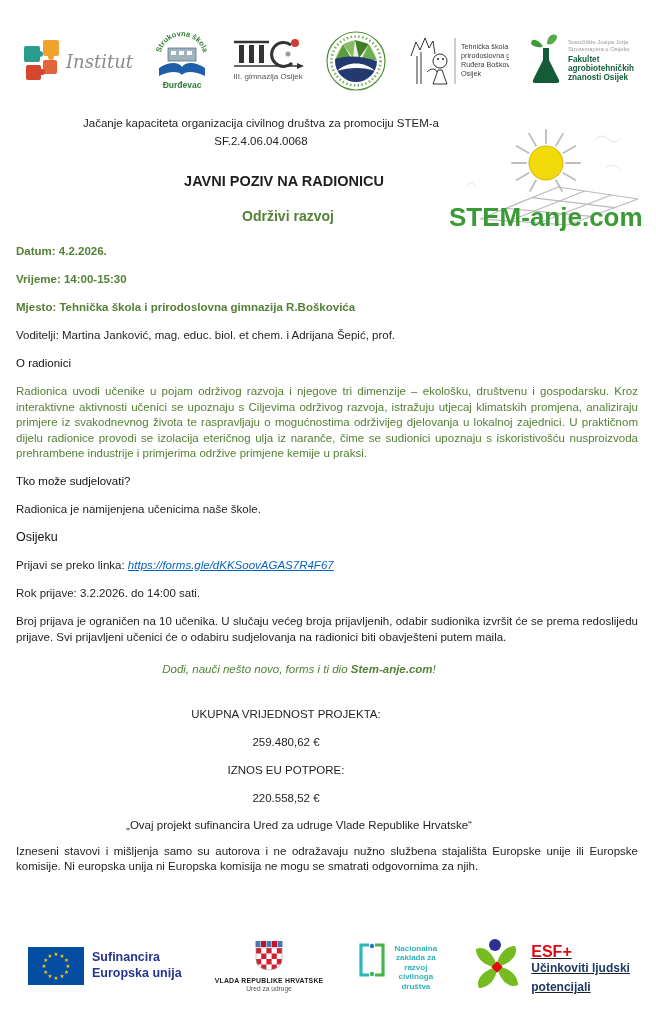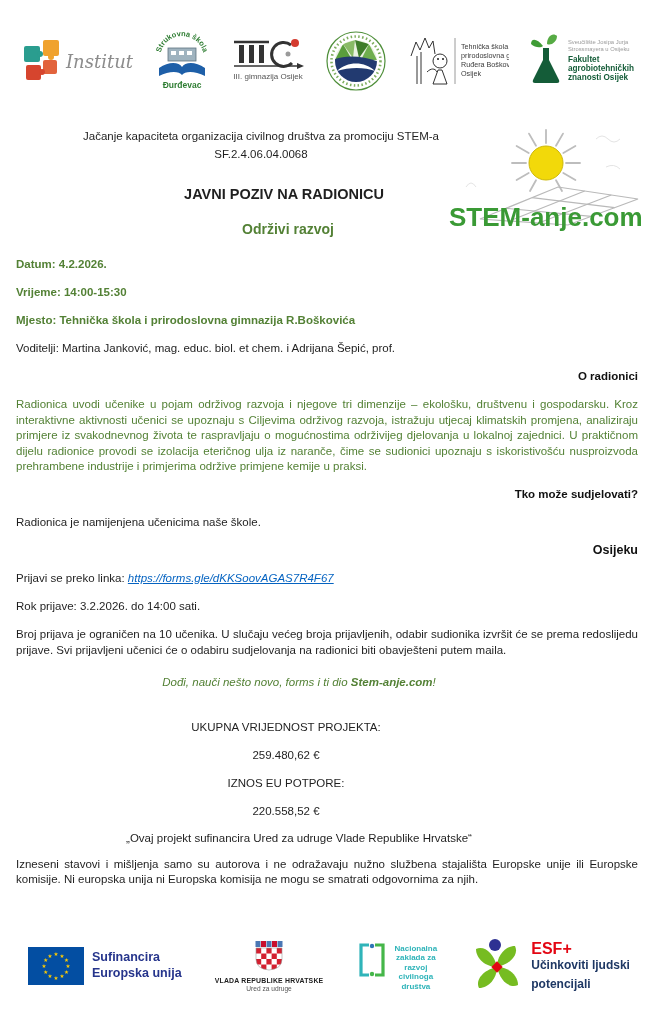--- a/index.html
+++ b/index.html
@@ -26,21 +26,21 @@
   .hdr-line { text-align:center; font-size:11.5px; line-height:16px; padding-right:132px; margin:2px 0; }
   .call-title { text-align:center; font-weight:bold; font-size:14.5px; padding-right:86px; margin-top:24px; }
   .workshop-title { text-align:center; font-weight:bold; font-size:14px; color:#538135; padding-right:78px; margin-top:19px; }
 
   .stem-logo { position:absolute; top:127px; right:8px; width:202px; height:104px; }
 
   
   .doc { margin-top:20px; padding:0 2px; }
   .doc p { font-size:11.5px; line-height:15.5px; margin:0 0 12.5px 0; }
   .green-bold { color:#538135; font-weight:bold; }
-  .heading { font-weight:bold; color:#111;text-align:right; }
+  .heading { font-weight:normal; color:#111; }
   .green-just { color:#538135; text-align:justify; }
   .just { text-align:justify; }
   a.form-link { color:#0563C1; text-decoration:underline;font-style:italic; }
   .motto { text-align:center; color:#538135; font-style:italic; padding-right:56px; margin-top:17px !important; }
   .motto b { font-weight:bold; }
 
   .money { text-align:center; margin-top:28px; }
   .money p { font-size:11.5px; line-height:16px; margin:12px 0 11px 0; padding-right:82px; }
   .money p.note { padding-right:56px; margin-top:3px; }
 
@@ -49,21 +49,21 @@
   
   .footer { position:absolute; left:0; right:0; bottom:20px; height:76px;
             display:flex; align-items:center; justify-content:space-between; padding:0 26px 0 28px; }
   .eu-block { display:flex; align-items:center; gap:8px; }
   .eu-text { font-size:12.5px; font-weight:bold; color:#26358c; line-height:1.25; }
   .vlada-block { text-align:center; }
   .vlada-l1 { font-size:6.9px; font-weight:bold; color:#222; letter-spacing:0.2px; margin-top:2px; }
   .vlada-l2 { font-size:6.6px; color:#555; margin-top:1px; }
   .zaklada-block { display:flex; align-items:flex-start; gap:6px; }
   .zaklada-text { font-size:8px; font-weight:bold; color:#2fb4b9; line-height:9.5px; padding-top:3px;text-align:center; }
-  .esf-block { display:flex; align-items:center; gap:7px; }
+  .esf-block { display:flex; align-items:flex-end; gap:7px;text-decoration:underline; }
   .esf-texts { line-height:1.15; }
   .esf-title { font-size:16px; font-weight:bold; color:#e30613; }
   .esf-sub { font-size:12px; font-weight:bold; color:#1f3864; margin-top:1px; }
 </style>
 </head>
 <body>
 
 <div class="page">
 
   <div class="logo-row">
@@ -162,21 +162,21 @@
       <div class="fak-texts">
         <div class="fak-uni">Sveučilište Josipa Jurja</div>
         <div class="fak-uni">Strossmayera u Osijeku</div>
         <div class="fak-name">Fakultet</div>
         <div class="fak-name" style="margin-top:0">agrobiotehničkih</div>
         <div class="fak-name" style="margin-top:0">znanosti Osijek</div>
       </div>
     </div>
   </div>
 
-  <div class="hdr-line" style="margin-top:28px">Jačanje kapaciteta organizacija civilnog društva za promociju STEM-a</div>
+  <div class="hdr-line" style="margin-top:15px">Jačanje kapaciteta organizacija civilnog društva za promociju STEM-a</div>
   <div class="hdr-line">SF.2.4.06.04.0068</div>
   <div class="call-title">JAVNI POZIV NA RADIONICU</div>
   <div class="workshop-title">Održivi razvoj</div>
 
   <svg class="stem-logo" viewBox="0 0 202 104">
     <g stroke="#e4e4e4" stroke-width="1" fill="none">
       <path d="M150,12 q6,-6 12,0 q6,6 12,0"></path>
       <path d="M20,60 q5,-8 10,0 M160,40 q8,-4 14,2"></path>
     </g>
     <g stroke="#bdbdbd" stroke-width="1.8" stroke-linecap="round">

